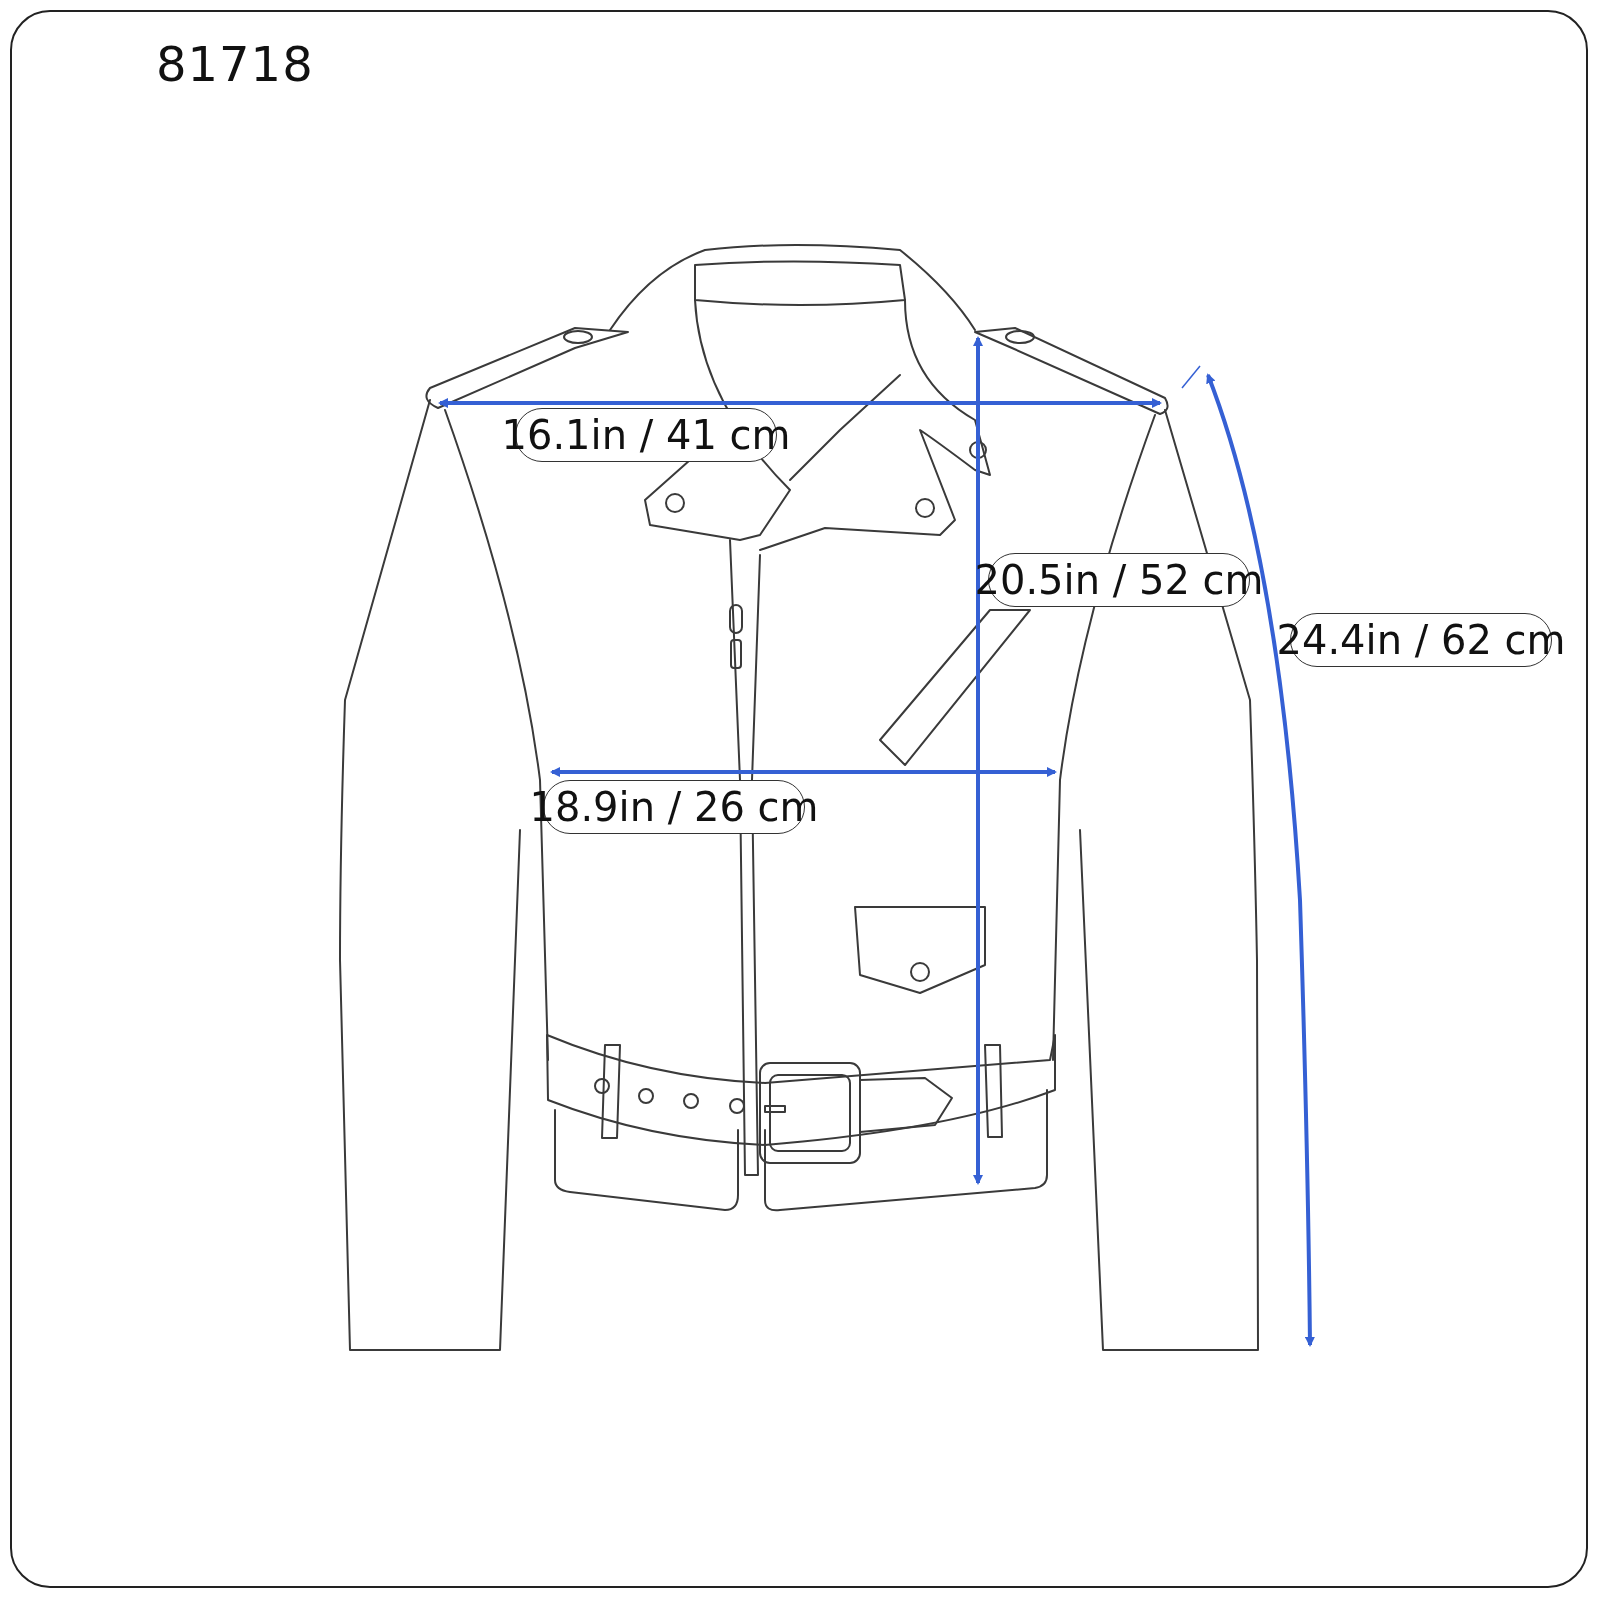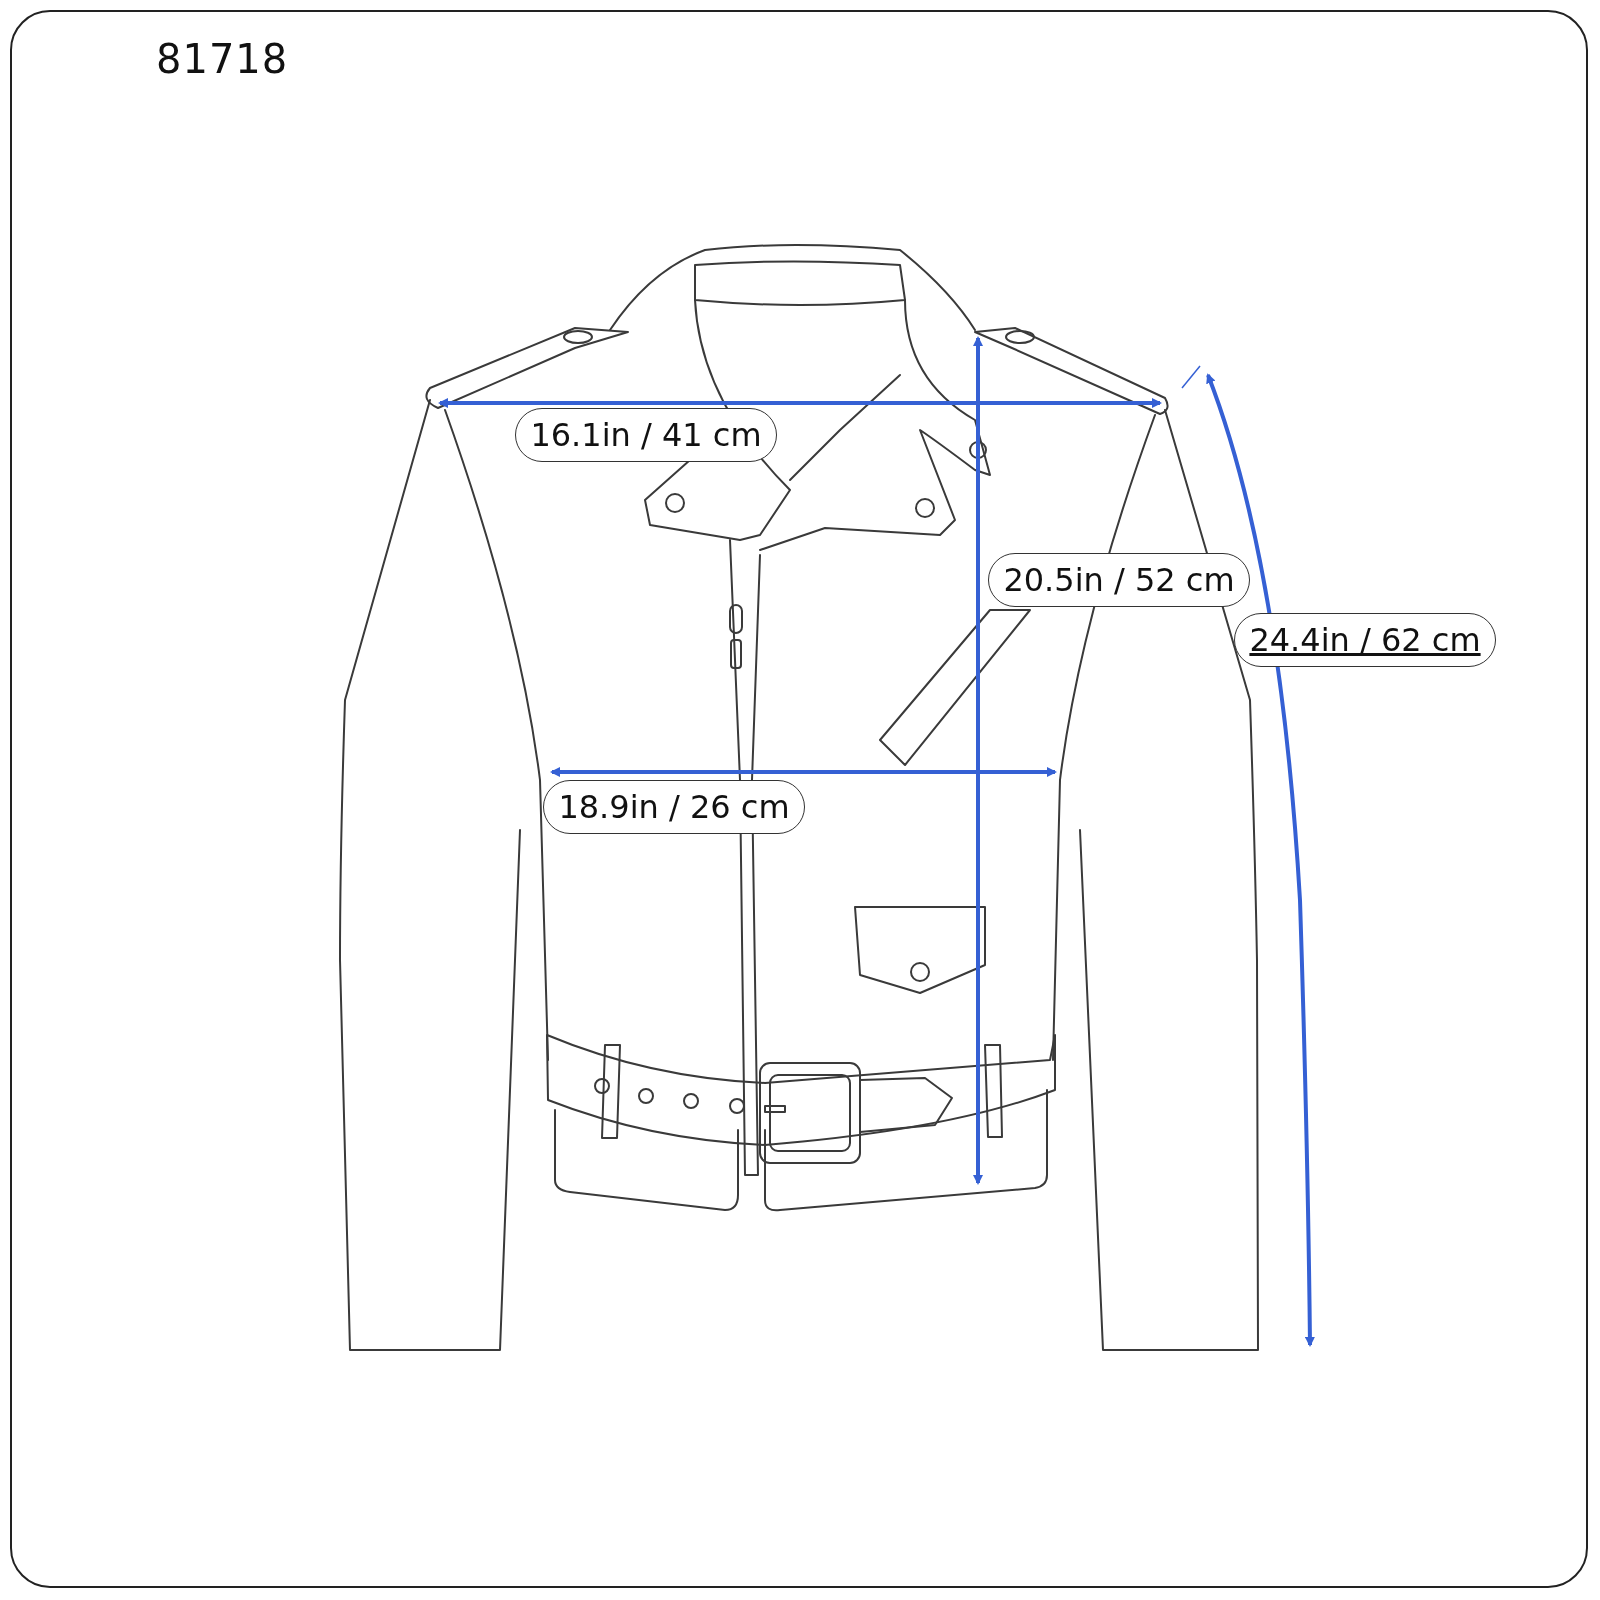--- a/index.html
+++ b/index.html
@@ -1,20 +1,20 @@
 <!DOCTYPE html>
 <html><head>
 <meta charset="utf-8">
 <style>
   html, body { margin: 0; padding: 0; background: #ffffff; }
   body { width: 1600px; height: 1600px; position: relative; overflow: hidden; font-family: "DejaVu Sans", sans-serif; }
   .frame { position: absolute; left: 10px; top: 10px; width: 1578px; height: 1578px; border: 2px solid #222; border-radius: 40px; box-sizing: border-box; background: #fff; }
-  .product-id { position: absolute; left: 156px; top: 36px; font-size: 40px; color: #111; letter-spacing: 1px; }
+  .product-id { position: absolute; left: 156px; top: 36px; font-size: 48px; color: #111; letter-spacing: 1px; }
   svg.drawing { position: absolute; left: 0; top: 0; }
-  .label { position: absolute; height: 54px; border: 1.5px solid #333; border-radius: 28px; background: #fff; font-size: 32px; color: #111; display: flex; align-items: center; justify-content: center; box-sizing: border-box; white-space: nowrap; }
+  .label { position: absolute; height: 54px; border: 1.5px solid #333; border-radius: 28px; background: #fff; font-size: 40px; color: #111; display: flex; align-items: center; justify-content: center; box-sizing: border-box; white-space: nowrap; }
 </style>
 </head>
 <body>
 
 <div class="frame"></div>
 <div class="product-id">81718</div>
 
 <svg class="drawing" width="1600" height="1600" viewBox="0 0 1600 1600">
   <defs>
     <marker id="ah" markerWidth="10" markerHeight="10" refX="8" refY="5" orient="auto-start-reverse" markerUnits="userSpaceOnUse">
@@ -72,14 +72,14 @@
     <line x1="440" y1="403" x2="1160" y2="403" marker-start="url(#ah)" marker-end="url(#ah)"></line>
     <line x1="978" y1="338" x2="978" y2="1183" marker-start="url(#ah)" marker-end="url(#ah)"></line>
     <line x1="552" y1="772" x2="1055" y2="772" marker-start="url(#ah)" marker-end="url(#ah)"></line>
     <path d="M1208,375 Q1280,560 1300,900 Q1308,1150 1310,1345" marker-start="url(#ah)" marker-end="url(#ah)"></path>
     <line x1="1182" y1="388" x2="1200" y2="366" stroke-width="1.5"></line>
   </g>
 </svg>
 
 <div class="label" style="left:515px; top:408px; width:262px;">16.1in / 41 cm</div>
 <div class="label" style="left:988px; top:553px; width:262px;">20.5in / 52 cm</div>
-<div class="label" style="left:1234px; top:613px; width:262px;text-decoration:underline;">24.4in / 62 cm</div>
+<div class="label" style="left:1290px; top:613px; width:262px;">24.4in / 62 cm</div>
 <div class="label" style="left:543px; top:780px; width:262px;">18.9in / 26 cm</div>
 
 </body></html>

